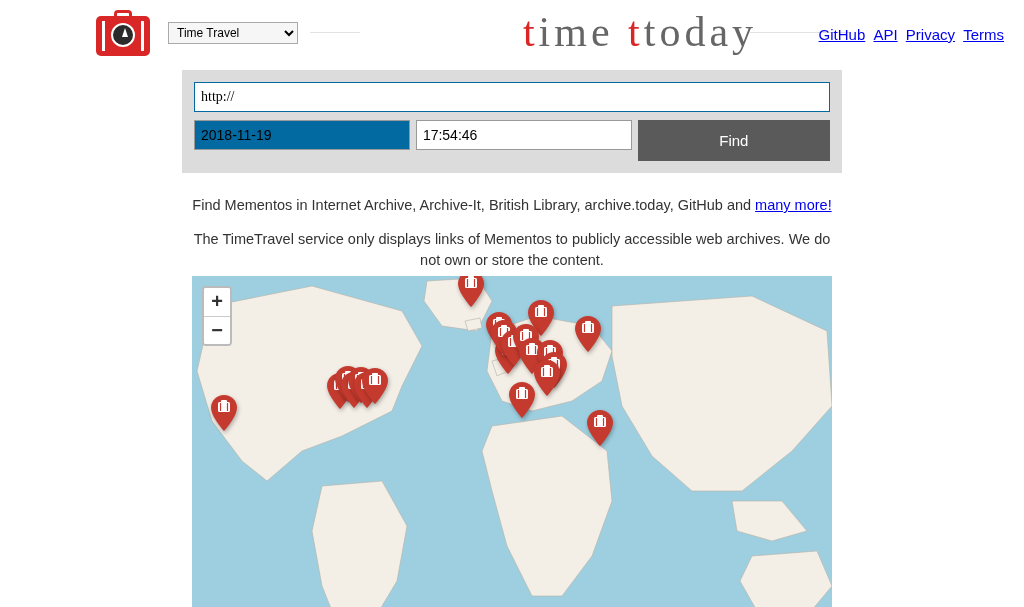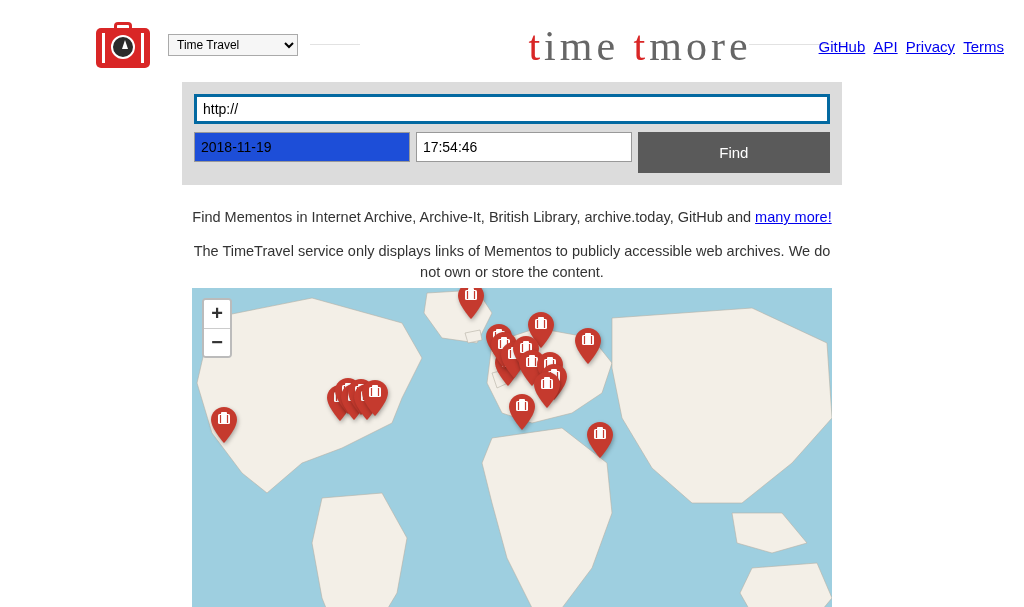--- a/index.html
+++ b/index.html
@@ -5,24 +5,23 @@
     * { box-sizing: border-box; margin: 0; padding: 0; }
     body {
       font-family: Arial, Helvetica, sans-serif;
       background: #fff;
       width: 1024px;
       min-height: 607px;
       position: relative;
     }
     .header {
       display: flex;
-      align-items: flex-end;
+      align-items: flex-start;
       padding: 8px 12px 0 12px;
       position: relative;
-      margin-top: 12px;
     }
     .logo-wrap {
       display: flex;
       align-items: center;
       gap: 8px;
       margin-left: 80px;
     }
     .logo {
       width: 62px;
       height: 50px;
@@ -128,34 +127,35 @@
       padding: 12px;
     }
     .url-row {
       margin-bottom: 8px;
     }
     .url-input {
       width: 100%;
       height: 30px;
       padding: 4px 6px;
       font-size: 14px;
-      border: 3px solid #0369a1;
-      background: #fff;
+      border: 1px solid #0369a1;
+      background: #fff;
+      font-family: Liberation Serif, serif;
     }
     .dt-row {
       display: flex;
       gap: 6px;
     }
     .date-input {
       flex: 1.05;
       height: 30px;
       padding: 4px 6px;
       font-size: 14px;
       border: 1px solid #999;
-      background: #1d4ed8;
+      background: #0369a1;
     }
     .time-input {
       flex: 1.05;
       height: 30px;
       padding: 4px 6px;
       font-size: 14px;
       border: 1px solid #999;
       background: #fff;
     }
     .find-btn {
@@ -242,21 +242,21 @@
       <div class="suitcase"></div>
       <div class="compass"></div>
     </div>
     <select class="nav-select">
       <option>Time Travel</option>
     </select>
   </div>
   <div class="hr-left"></div>
   <div class="title-wrap">
     <span class="site-title">
-      <span class="t-red">t</span><span class="t-gray">ime </span><span class="t-red">t</span><span class="t-gray">more</span>
+      <span class="t-red">t</span><span class="t-gray">ime </span><span class="t-red">t</span><span class="t-gray">today</span>
     </span>
   </div>
   <div class="hr-right"></div>
   <div class="nav-links">
     <a href="#">GitHub</a>
     <a href="#">API</a>
     <a href="#">Privacy</a>
     <a href="#">Terms</a>
   </div>
 </div>

